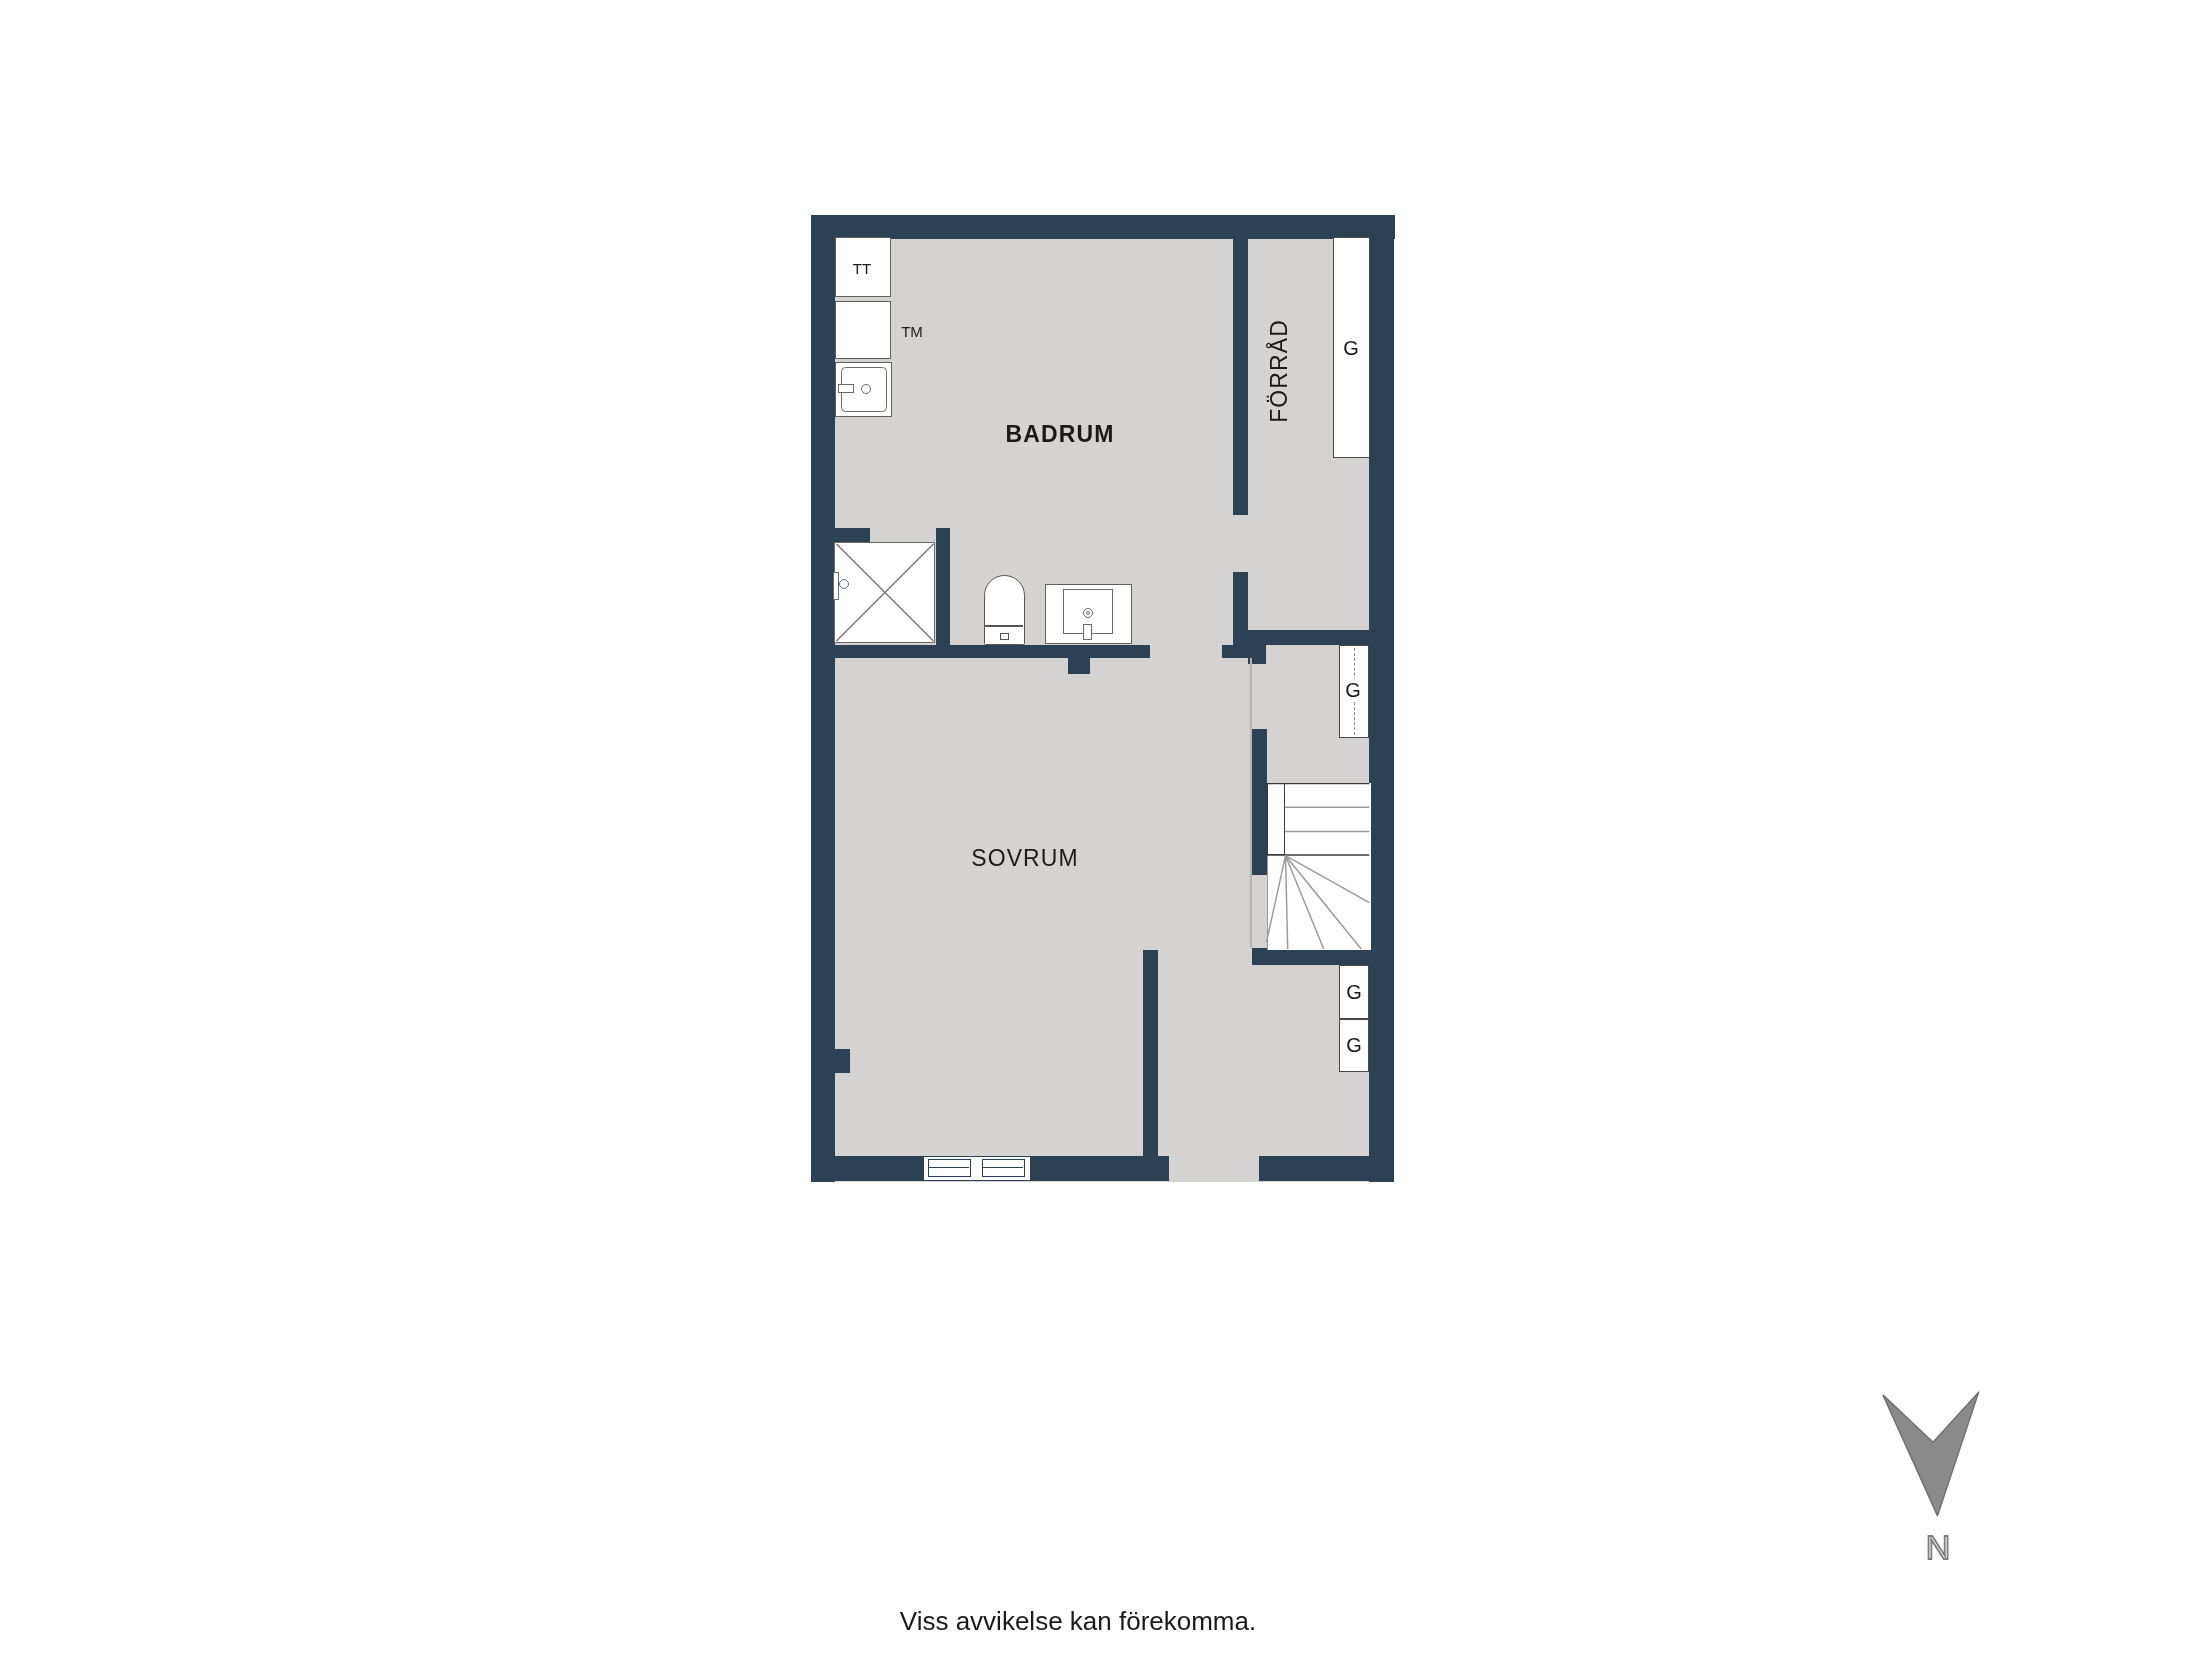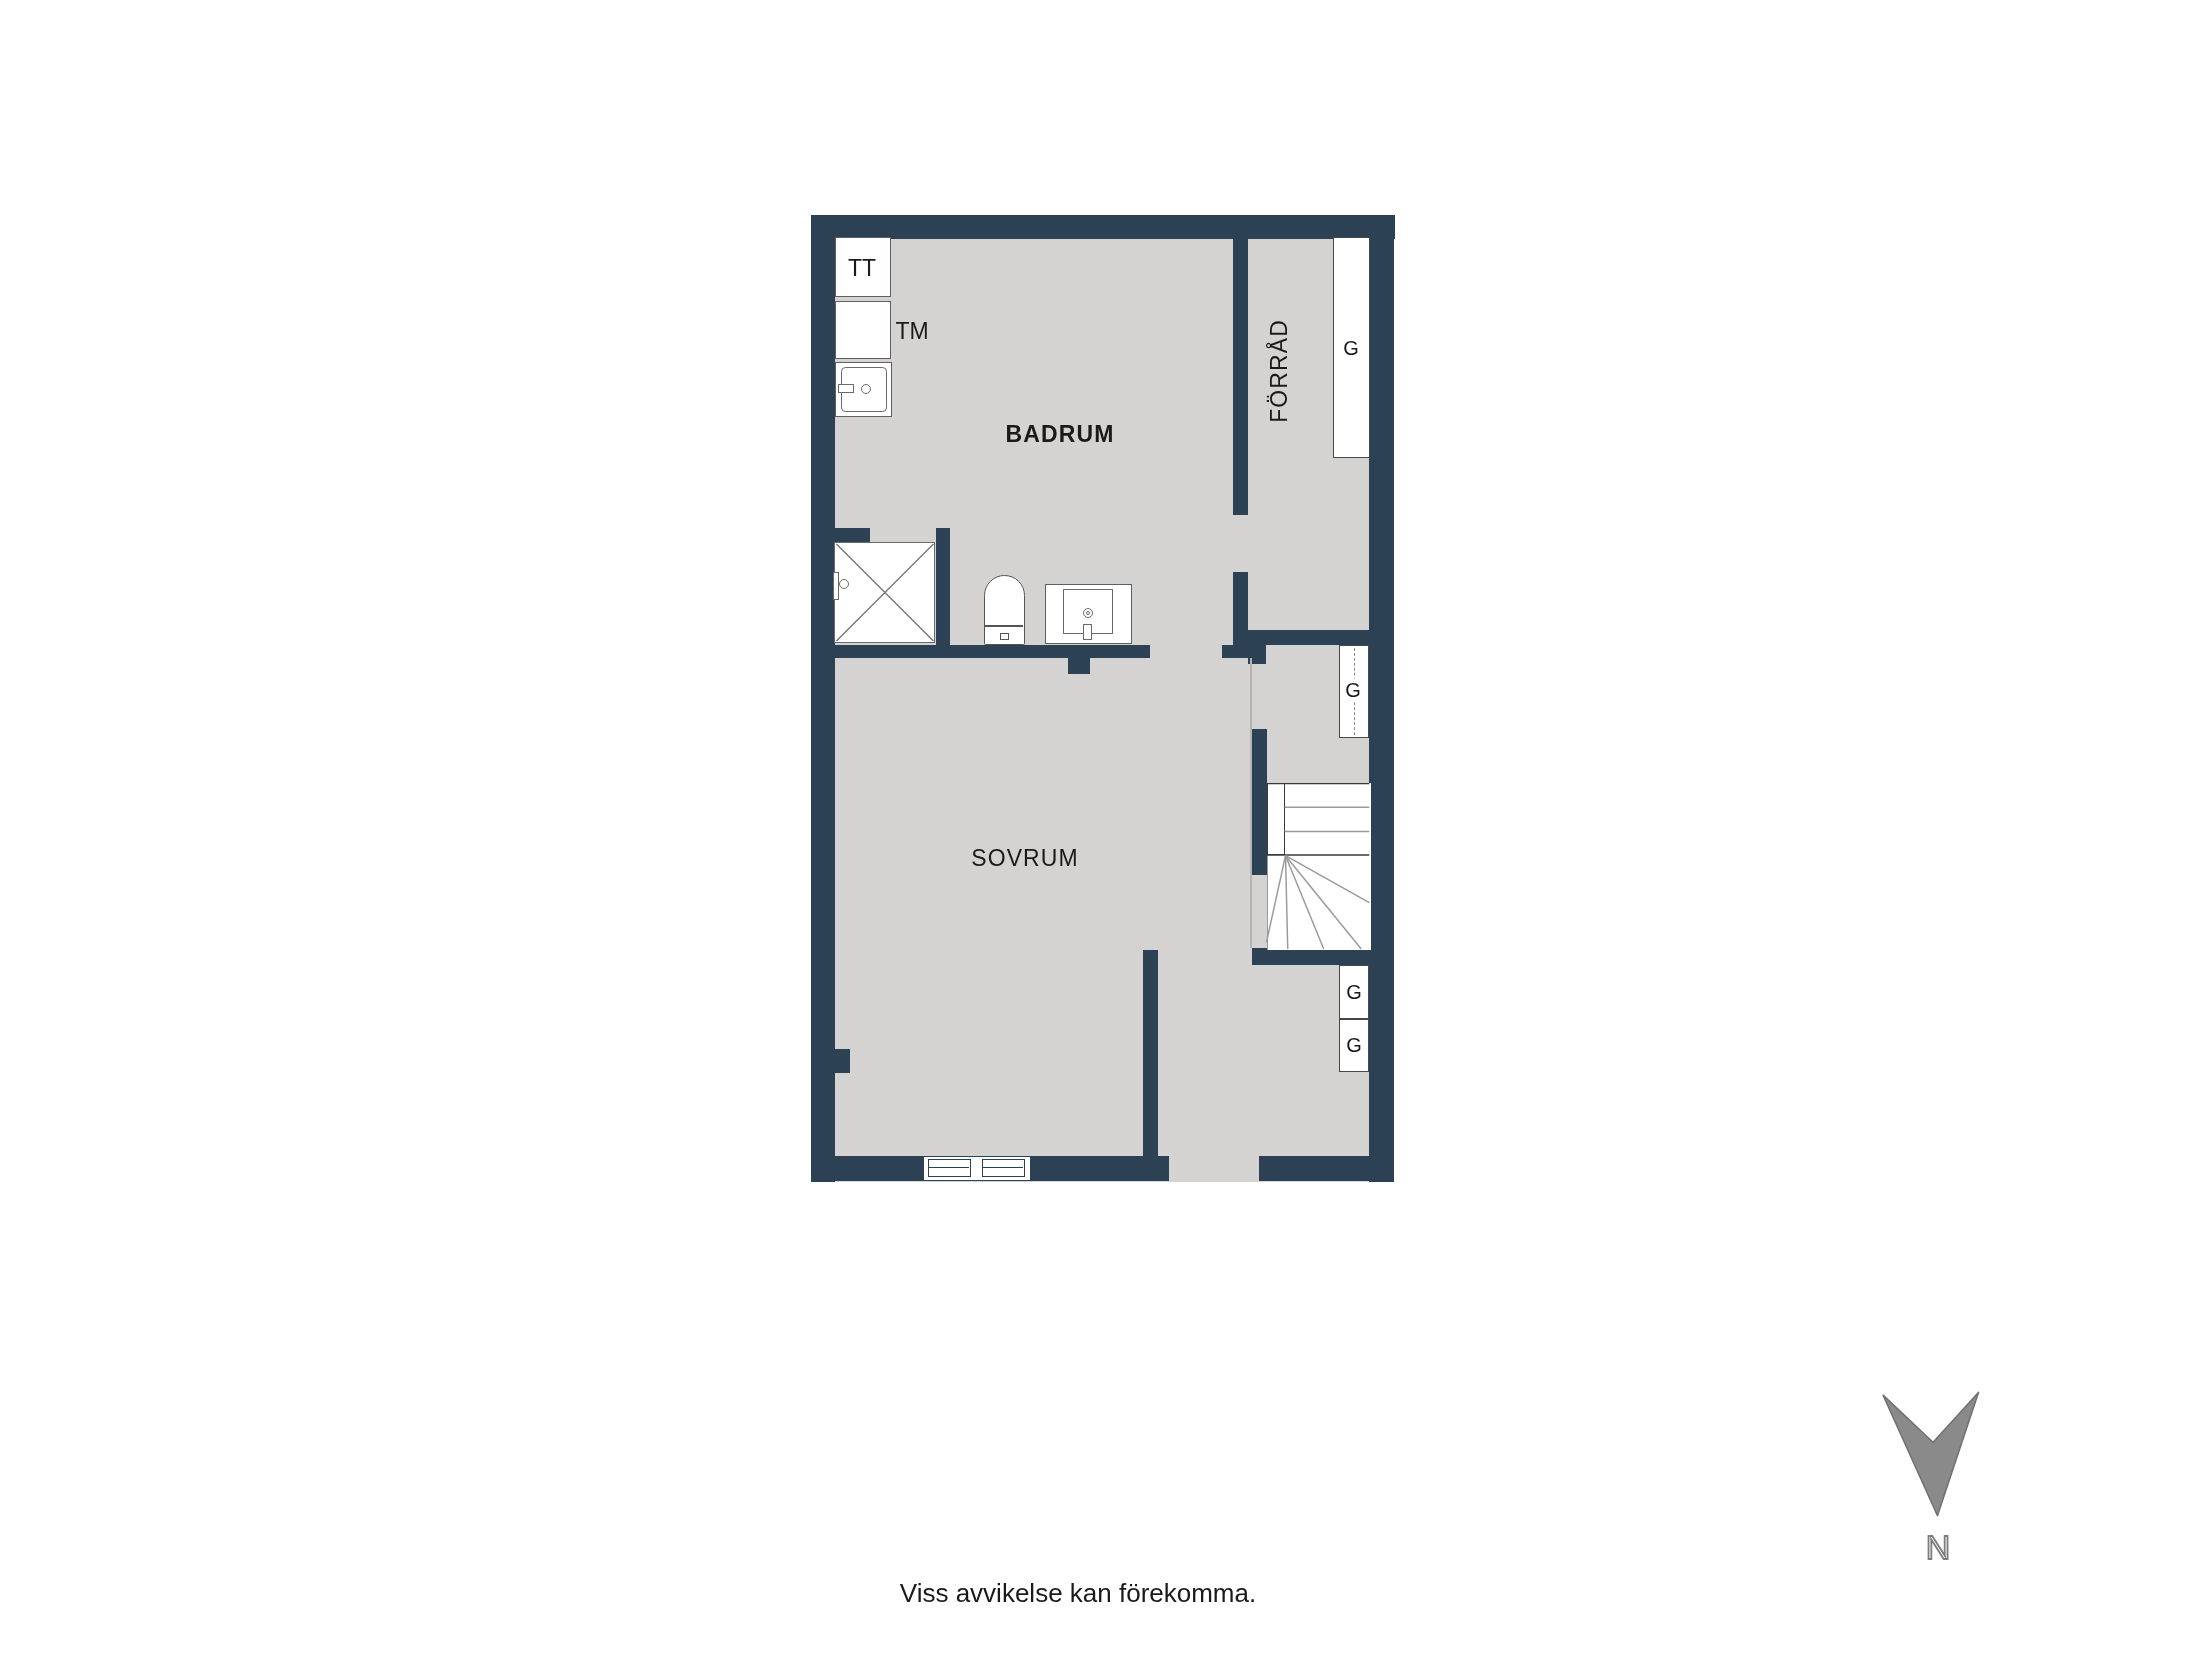--- a/index.html
+++ b/index.html
@@ -5,27 +5,27 @@
   html,body{margin:0;padding:0;background:#ffffff;}
   #page{position:relative;width:2205px;height:1654px;background:#ffffff;overflow:hidden;
         font-family:"Liberation Sans", sans-serif;}
   .abs{position:absolute;}
   .wall{position:absolute;background:#2d4154;}
   .floor{position:absolute;background:#d4d3d1;}
   .fixture{position:absolute;background:#ffffff;border:1.5px solid #5f5f5f;box-sizing:border-box;}
   .closet{position:absolute;background:#ffffff;border:1.5px solid #474747;box-sizing:border-box;}
   .label{position:absolute;color:#1a1a1a;transform:translate(-50%,-50%);white-space:nowrap;}
   .room-label{font-size:23px;letter-spacing:1.1px;}
-  .small-label{font-size:23px;}
+  .small-label{font-size:15px;}
   .g-label{font-size:20px;}
   .thinline{position:absolute;background:#b5b4b2;}
   svg{position:absolute;left:0;top:0;pointer-events:none;}
   #north-n{position:absolute;color:#ffffff;-webkit-text-stroke:1.8px #7d7d7d;
            font-size:34px;transform:translate(-50%,0);}
-  #disclaimer{position:absolute;font-size:26px;color:#1a1a1a;transform:translate(-50%,-50%);}
+  #disclaimer{position:absolute;font-size:26px;color:#1a1a1a;transform:translate(-50%,-50%);margin-top:28px;}
 </style>
 </head>
 <body>
 
 <div id="page">
 
   <div class="floor" style="left:816px;top:221px;width:573px;height:961px;"></div>
 
   <div class="wall" style="left:811px;top:215px;width:584px;height:23.5px;"></div>
   <div class="wall" style="left:811px;top:215px;width:24px;height:967px;"></div>

